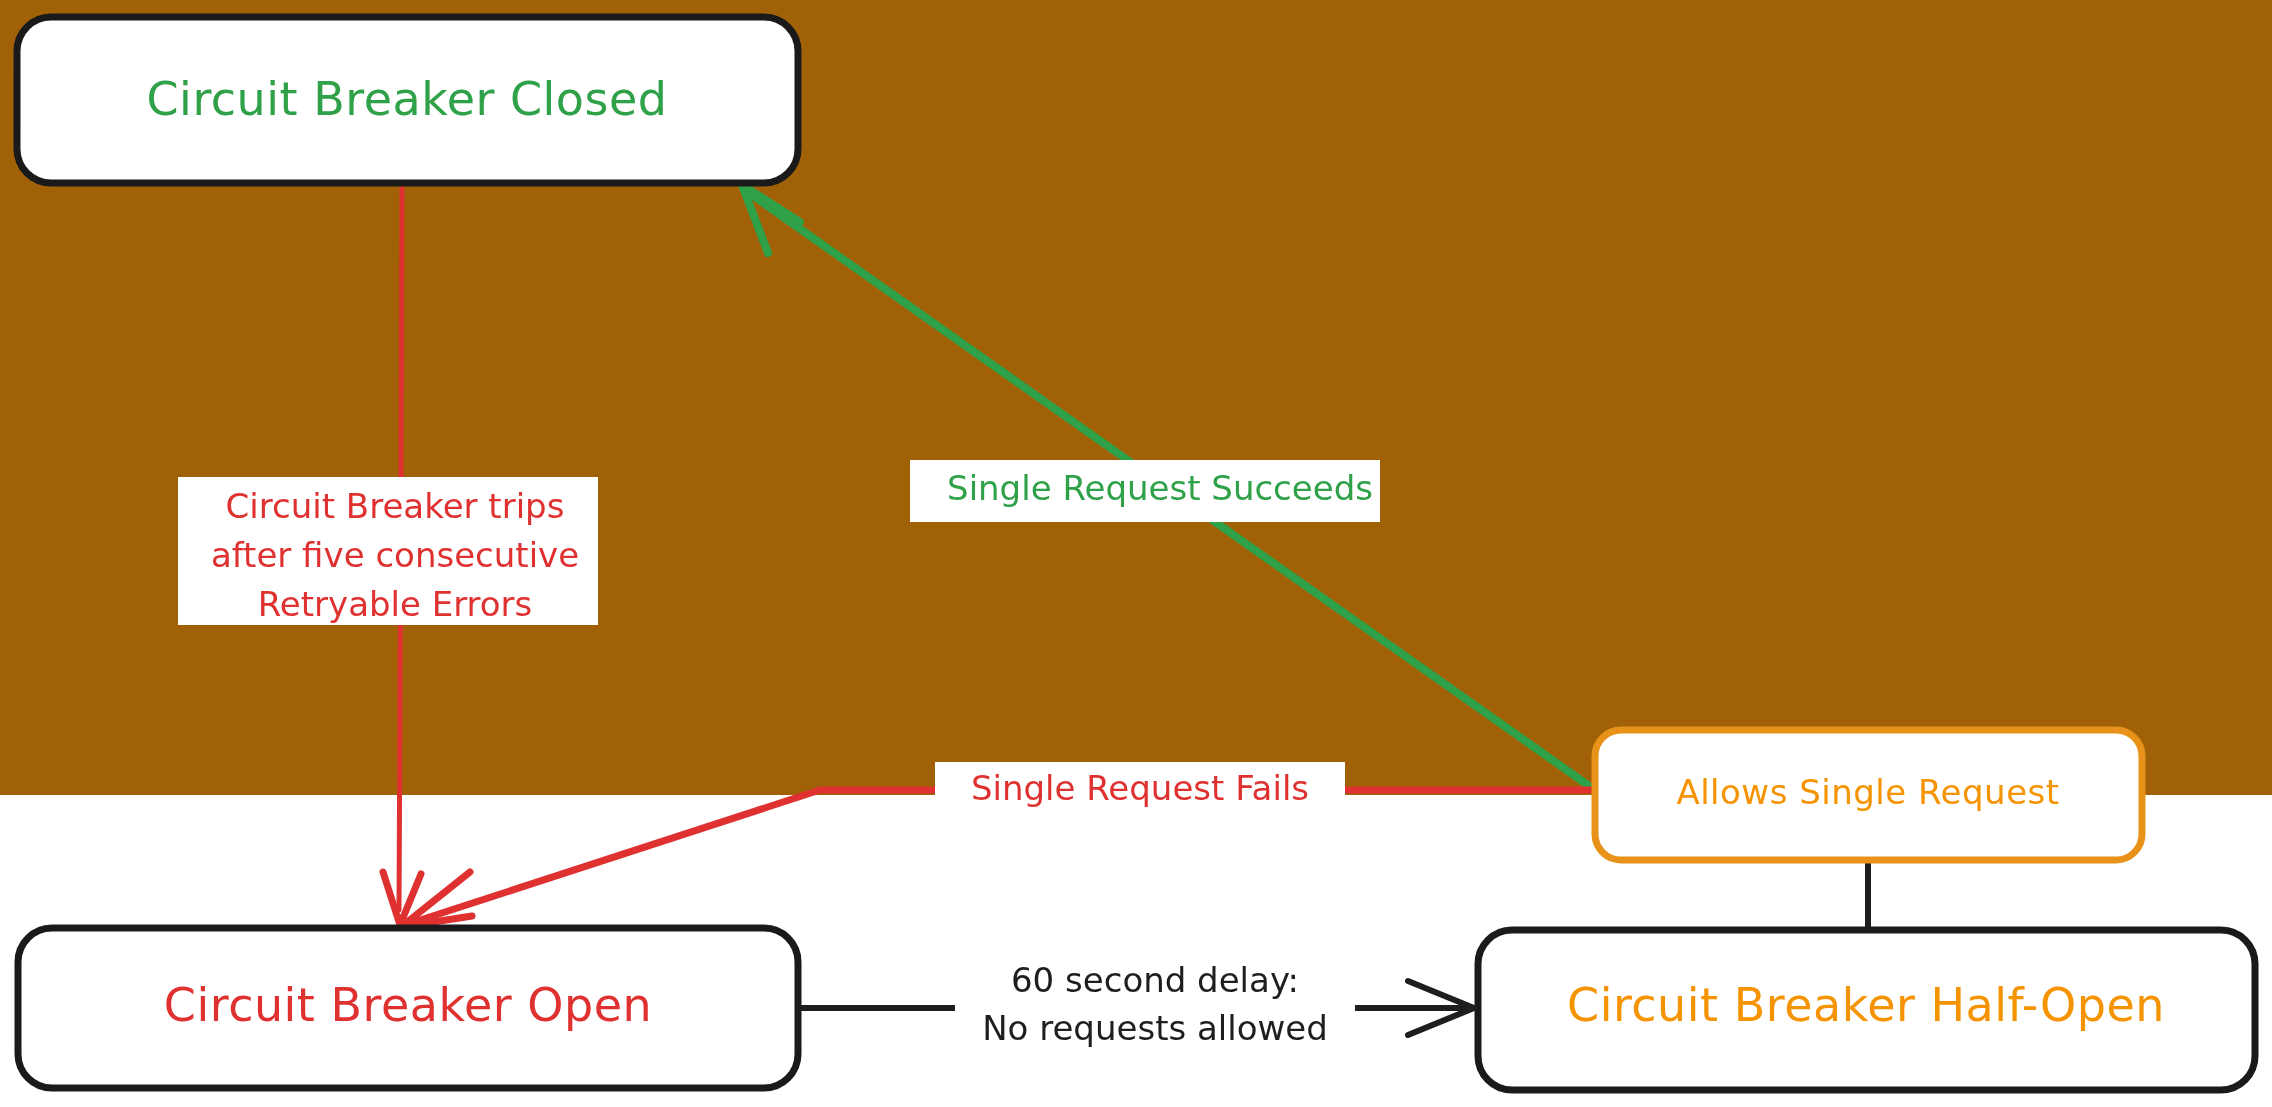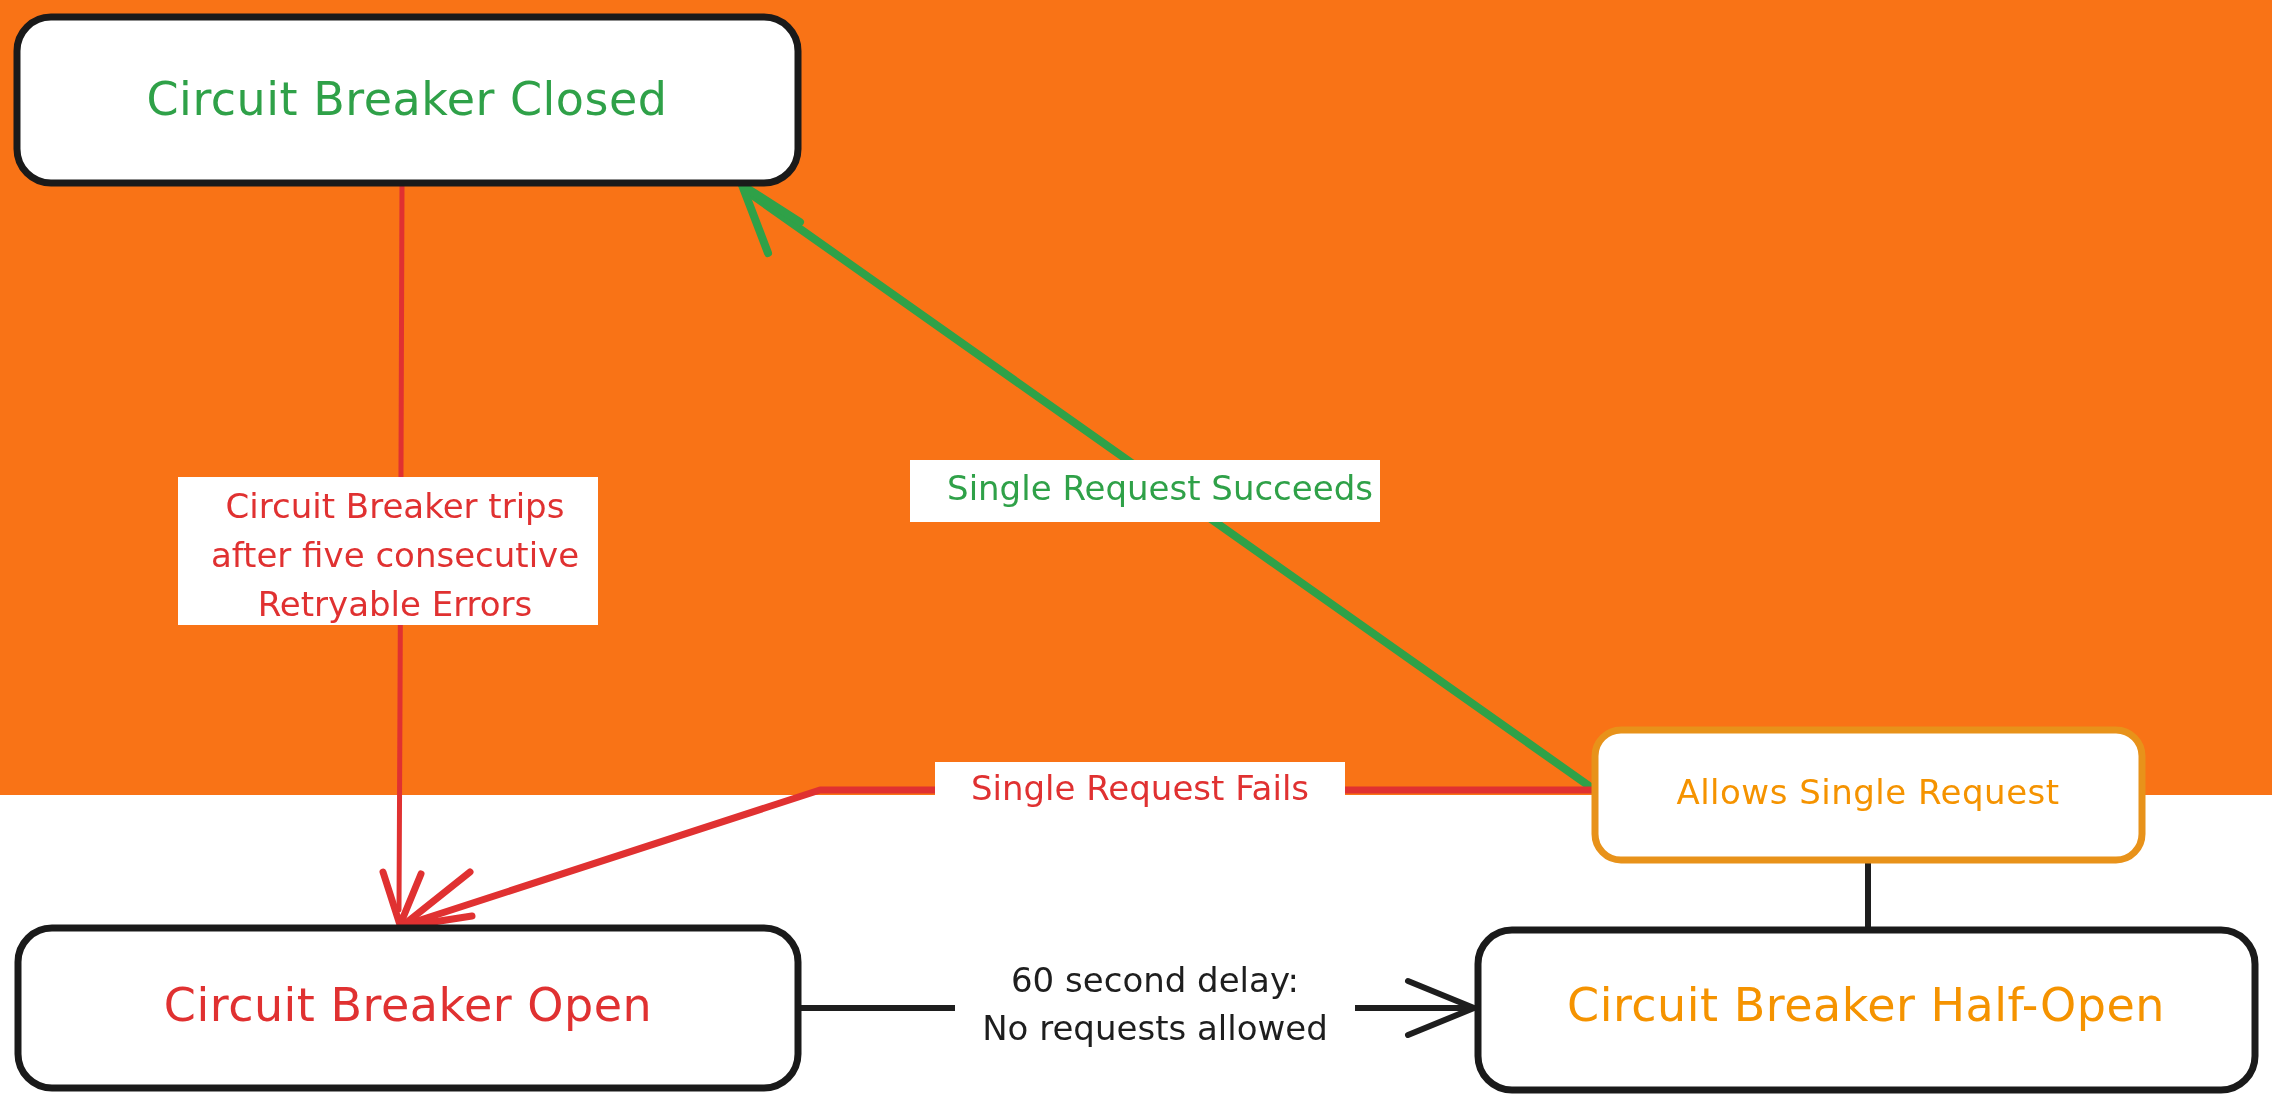--- a/index.html
+++ b/index.html
@@ -11,21 +11,21 @@
   body {
     width: 2272px;
     height: 1107px;
     overflow: hidden;
     font-family: "DejaVu Sans", sans-serif;
   }
   #diagram-root {
     position: relative;
     width: 2272px;
     height: 795px;
-    background: #f97316;
+    background: #a16207;
   }
   svg.diagram {
     display: block;
     width: 2272px;
     height: 1107px;
   }
   .node-shape {
     fill: #ffffff;
   }
   .node-shape.black-stroke {

